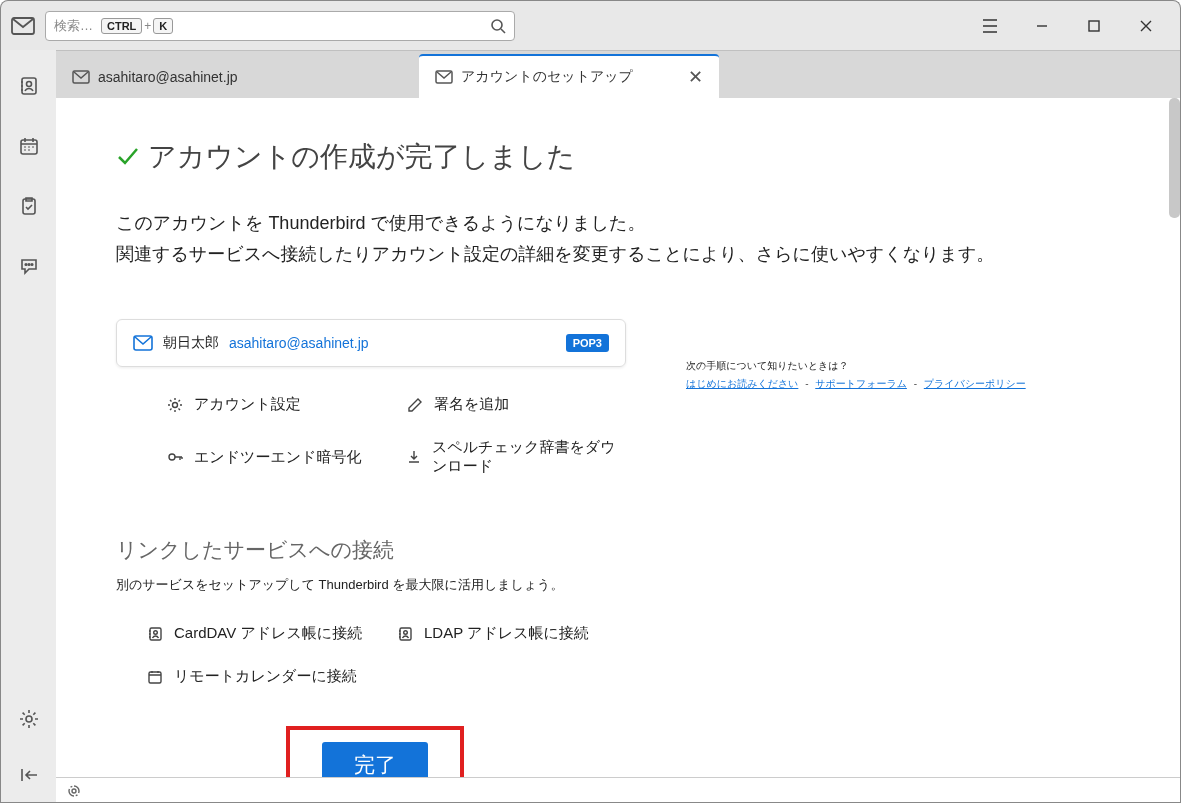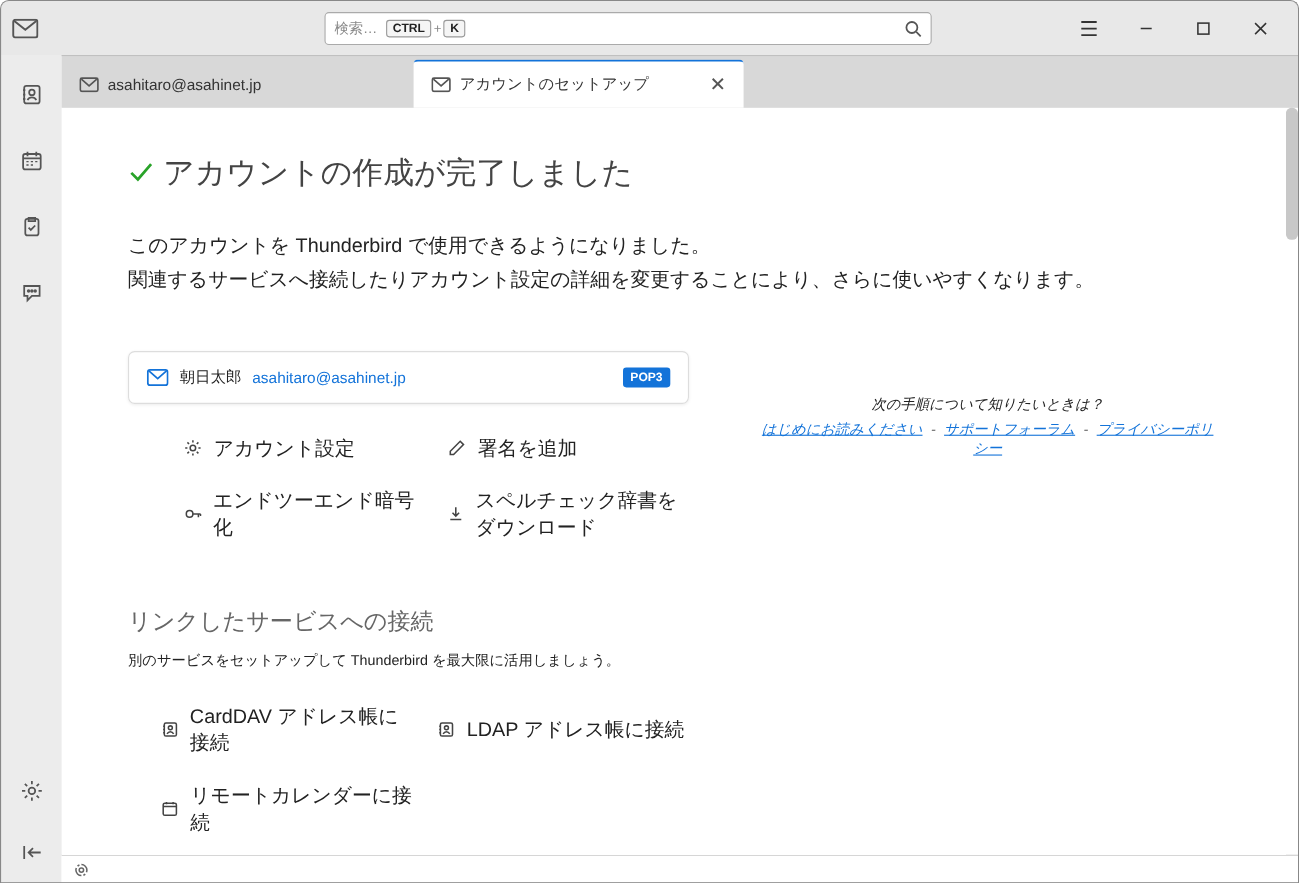--- a/index.html
+++ b/index.html
@@ -1,72 +1,72 @@
 <!DOCTYPE html>
 <html><head>
 <meta charset="utf-8">
 <style>
 * { box-sizing: border-box; margin: 0; padding: 0; }
 body { font-family: "Yu Gothic UI", "Meiryo", sans-serif; font-size: 14px; color: #222; background: #fff; width: 1181px; height: 803px; overflow: hidden; position: relative; }
 
 
 .titlebar { height: 50px; background: #e8e8e8; display: flex; align-items: center; padding: 0 8px; border-top-left-radius: 8px; border-top-right-radius: 8px; border: 1px solid #888; border-bottom: none; }
 .titlebar .mail-glyph { width: 28px; height: 22px; display: flex; align-items: center; justify-content: center; margin-right: 8px; }
-.searchbox { margin-left: 250px; width: 552px; height: 30px; background: #fff; border: 1px solid #aaa; border-radius: 4px; display: flex; align-items: center; padding: 0 8px; }
+.searchbox { width: 470px; height: 30px; background: #fff; border: 1px solid #aaa; border-radius: 4px; display: flex; align-items: center; padding: 0 8px; }
 .searchbox .placeholder { color: #888; font-size: 13px; }
 .kbd { display: inline-block; border: 1px solid #999; border-radius: 3px; padding: 1px 5px; font-size: 11px; font-weight: bold; background: #f5f5f5; margin: 0 2px; }
 .searchbox .search-icon { margin-left: auto; }
 .window-controls { margin-left: auto; display: flex; gap: 24px; align-items: center; padding-right: 12px; }
 .window-controls .ctrl { width: 28px; height: 28px; display: flex; align-items: center; justify-content: center; }
 
 
 .sidebar { position: absolute; left: 0; top: 50px; bottom: 0; width: 56px; background: #ececec; border-left: 1px solid #888; display: flex; flex-direction: column; align-items: center; padding-top: 20px; gap: 28px; }
 .sidebar .icon-btn { width: 32px; height: 32px; display: flex; align-items: center; justify-content: center; color: #555; }
 .sidebar .bottom-icons { margin-top: auto; margin-bottom: 12px; display: flex; flex-direction: column; gap: 24px; align-items: center; }
 
 
 .tabstrip { position: absolute; left: 56px; right: 1px; top: 50px; height: 48px; background: #d8d8d8; display: flex; align-items: flex-end; border-top: 1px solid #c0c0c0; }
 .tab { height: 42px; display: flex; align-items: center; padding: 0 16px; gap: 8px; font-size: 14px; color: #333; }
 .tab.inactive { background: transparent; }
-.tab.active { background: #fff; border-top: 2px solid #1373d9; height: 44px; border-radius: 4px 4px 0 0; min-width: 300px; justify-content: flex-start; }
+.tab.active { background: #fff; border-top: 2px solid #1373d9; height: 44px; border-radius: 4px 4px 0 0; min-width: 300px; justify-content: flex-start; margin-left: 43px; }
 .tab.active .close { margin-left: auto; font-size: 18px; color: #555; }
 
 
 .content { position: absolute; left: 56px; right: 12px; top: 98px; bottom: 26px; background: #fff; overflow-y: auto; padding: 40px 60px; }
 .scrollbar { position: absolute; right: 1px; top: 98px; width: 11px; height: 120px; background: #c8c8c8; border-radius: 5px; }
 
 .heading { display: flex; align-items: center; gap: 8px; margin-bottom: 32px; }
 .heading .check { color: #29a329; font-size: 22px; }
 .heading h1 { font-size: 28px; font-weight: 400; color: #444; }
 .desc { font-size: 18px; color: #222; line-height: 1.7; margin-bottom: 50px; }
 
 .two-col { display: flex; gap: 60px; align-items: flex-start; }
 .left-col { flex: 0 0 510px; }
-.right-col { flex: 1; padding-top: 40px; text-align: center; font-size: 13px; font-style: italic; }
+.right-col { flex: 1; padding-top: 40px; font-size: 10px; }
 .right-col a { color: #1373d9; text-decoration: underline; }
 .right-col .sep { color: #555; margin: 0 4px; }
 
 .account-card { border: 1px solid #ddd; border-radius: 6px; padding: 14px 16px; display: flex; align-items: center; gap: 10px; box-shadow: 0 1px 3px rgba(0,0,0,0.08); margin-bottom: 28px; }
 .account-card .mail-ic { color: #1373d9; }
 .account-card .name { font-weight: 400; }
 .account-card .email { color: #1373d9; }
 .badge { margin-left: auto; background: #1373d9; color: #fff; font-size: 11px; font-weight: bold; padding: 3px 7px; border-radius: 3px; }
 
 .action-grid { display: grid; grid-template-columns: 1fr 1fr; gap: 24px 20px; padding-left: 50px; margin-bottom: 60px; }
-.action-item { display: flex; align-items: center; gap: 10px; font-size: 18px; color: #222; }
+.action-item { display: flex; align-items: center; gap: 10px; font-size: 15px; color: #222; }
 .action-item .ic { width: 18px; display: flex; justify-content: center; color: #444; }
 
 .section-title { font-size: 21px; font-weight: 400; color: #666; margin-bottom: 12px; }
 .section-desc { font-size: 13px; margin-bottom: 30px; }
 
 .service-grid { display: grid; grid-template-columns: 1fr 1fr; gap: 24px 20px; padding-left: 30px; margin-bottom: 40px; }
 
 .done-wrap { padding-left: 170px; }
 .done-highlight { border: 4px solid #e02020; display: inline-block; padding: 12px 32px; }
-.done-btn { background: #1373d9; color: #fff; border: none; padding: 9px 32px; font-size: 15px; border-radius: 3px; }
+.done-btn { background: #1373d9; color: #fff; border: none; padding: 9px 32px; font-size: 21px; border-radius: 3px; }
 
 
 .statusbar { position: absolute; left: 56px; right: 1px; bottom: 0; height: 26px; border-top: 1px solid #ccc; display: flex; align-items: center; padding: 0 10px; background: #fff; color: #555; }
 .frame-right { position: absolute; right: 0; top: 50px; bottom: 0; width: 1px; background: #888; }
 .frame-bottom { position: absolute; left: 0; right: 0; bottom: 0; height: 1px; background: #888; }
 
 svg { display: block; }
 </style>
 </head>
 <body>

